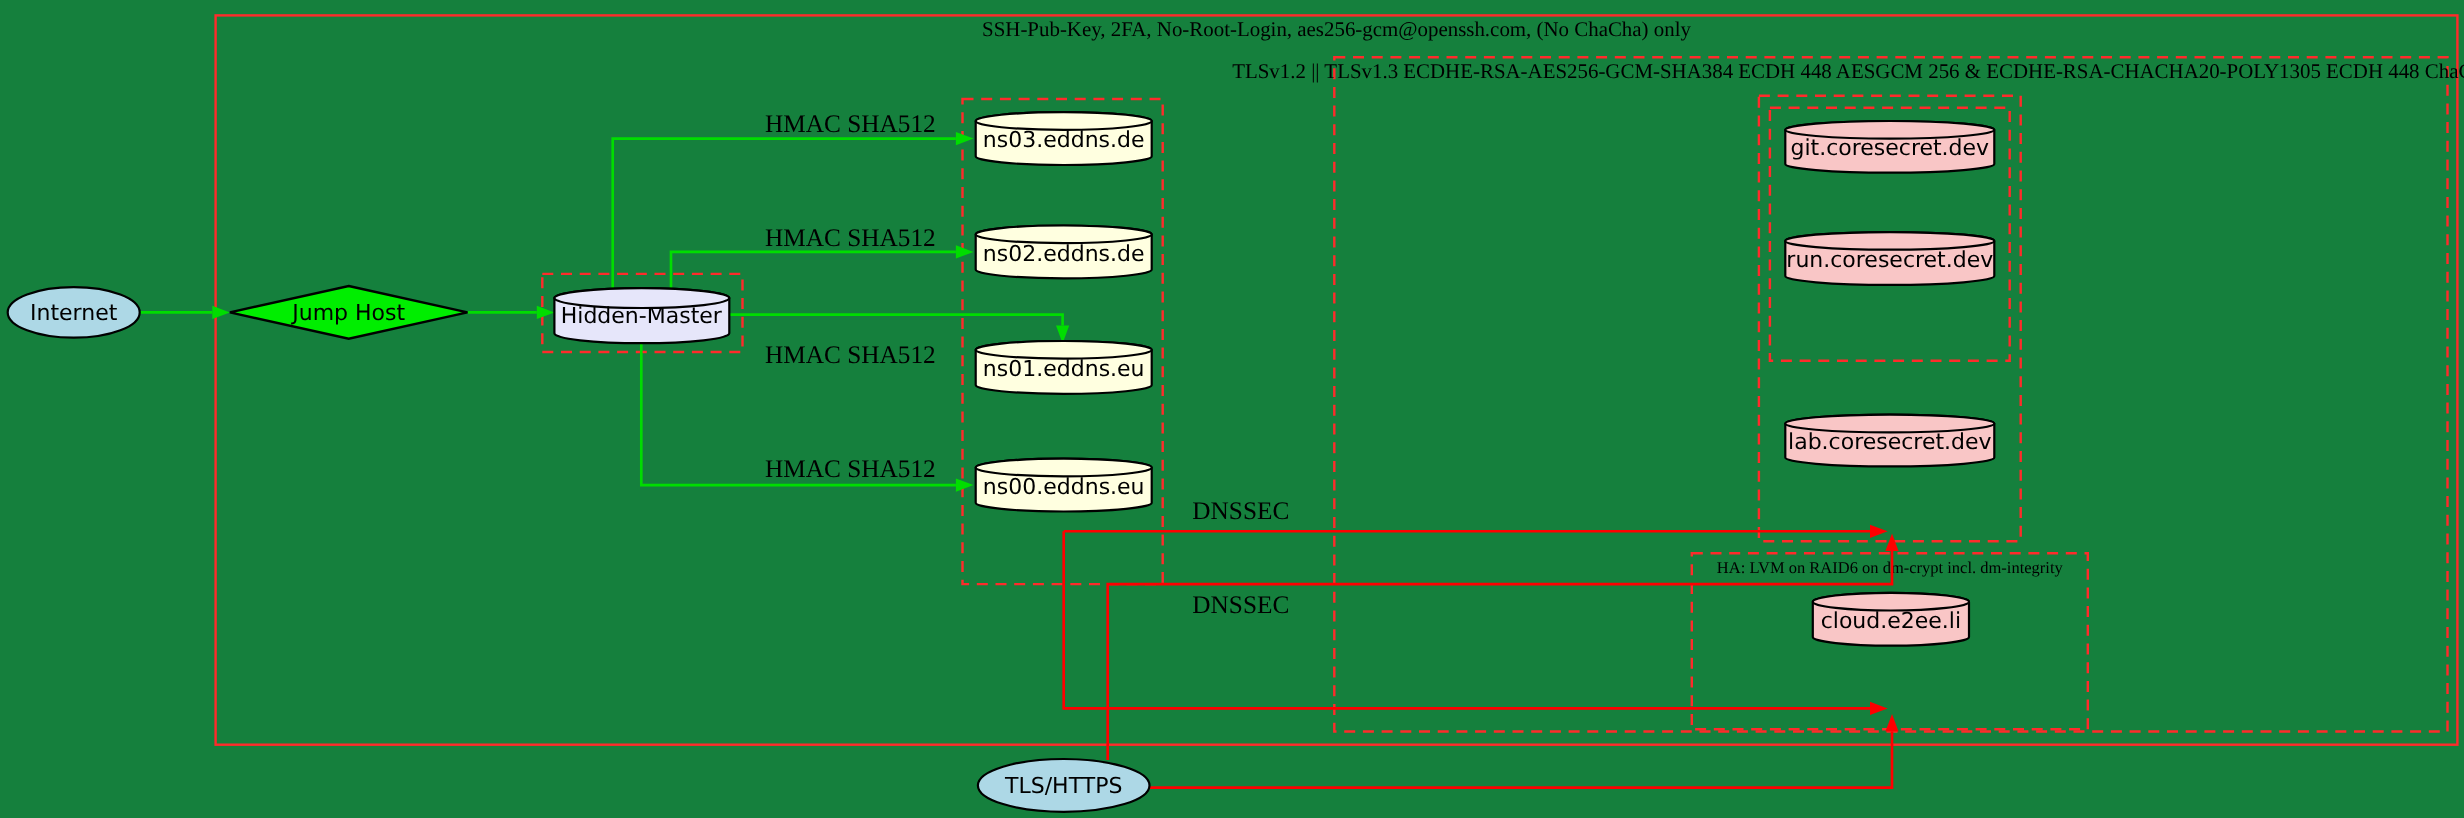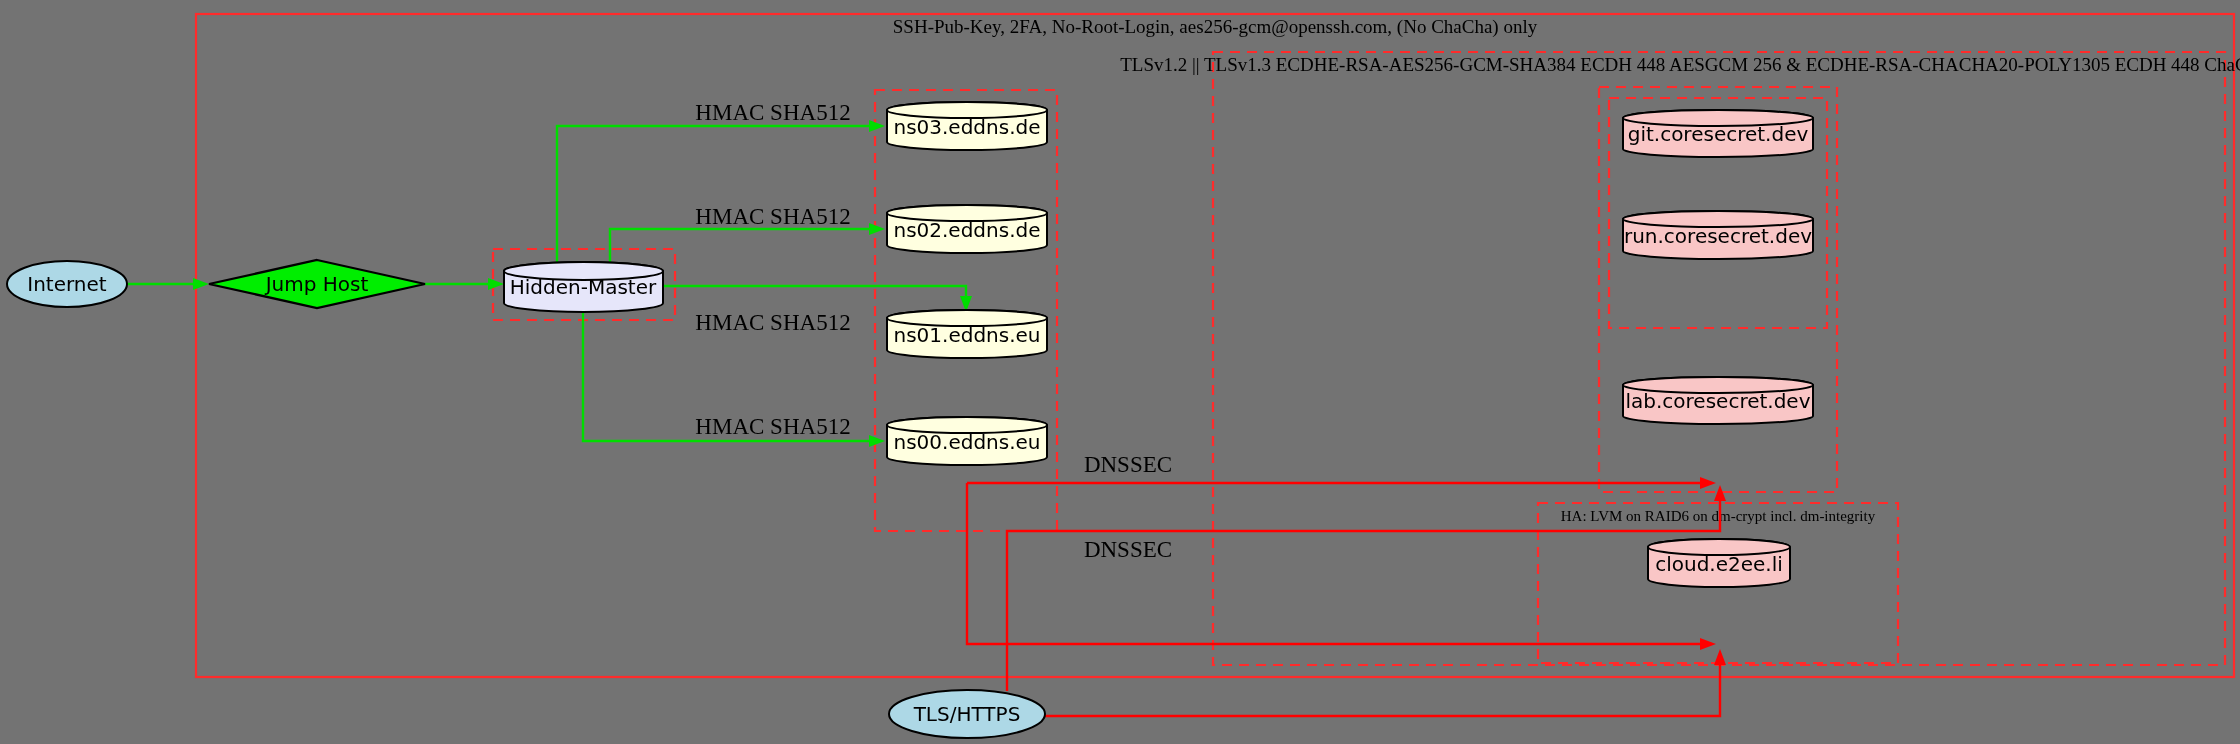--- a/index.html
+++ b/index.html
@@ -1,16 +1,16 @@
 <!DOCTYPE html>
 <html><head>
 <meta charset="utf-8">
 <style>
   html,body{margin:0;padding:0;background:#ffffff;}
-  .stage{position:relative;width:2240px;height:744px;background:#737373;overflow:hidden;}
+  .stage{position:relative;width:2240px;height:744px;background:#15803d;overflow:hidden;}
   svg{display:block;}
   text{fill:#000000;}
   .node-label{font-family:"DejaVu Sans",sans-serif;font-size:20px;text-anchor:middle;}
   .edge-label{font-family:"Liberation Serif",serif;font-size:23px;text-anchor:middle;}
   .cluster-label{font-family:"Liberation Serif",serif;font-size:19px;text-anchor:middle;}
   .cluster-label-sm{font-family:"Liberation Serif",serif;font-size:15px;text-anchor:middle;}
 </style>
 </head>
 <body>
 

